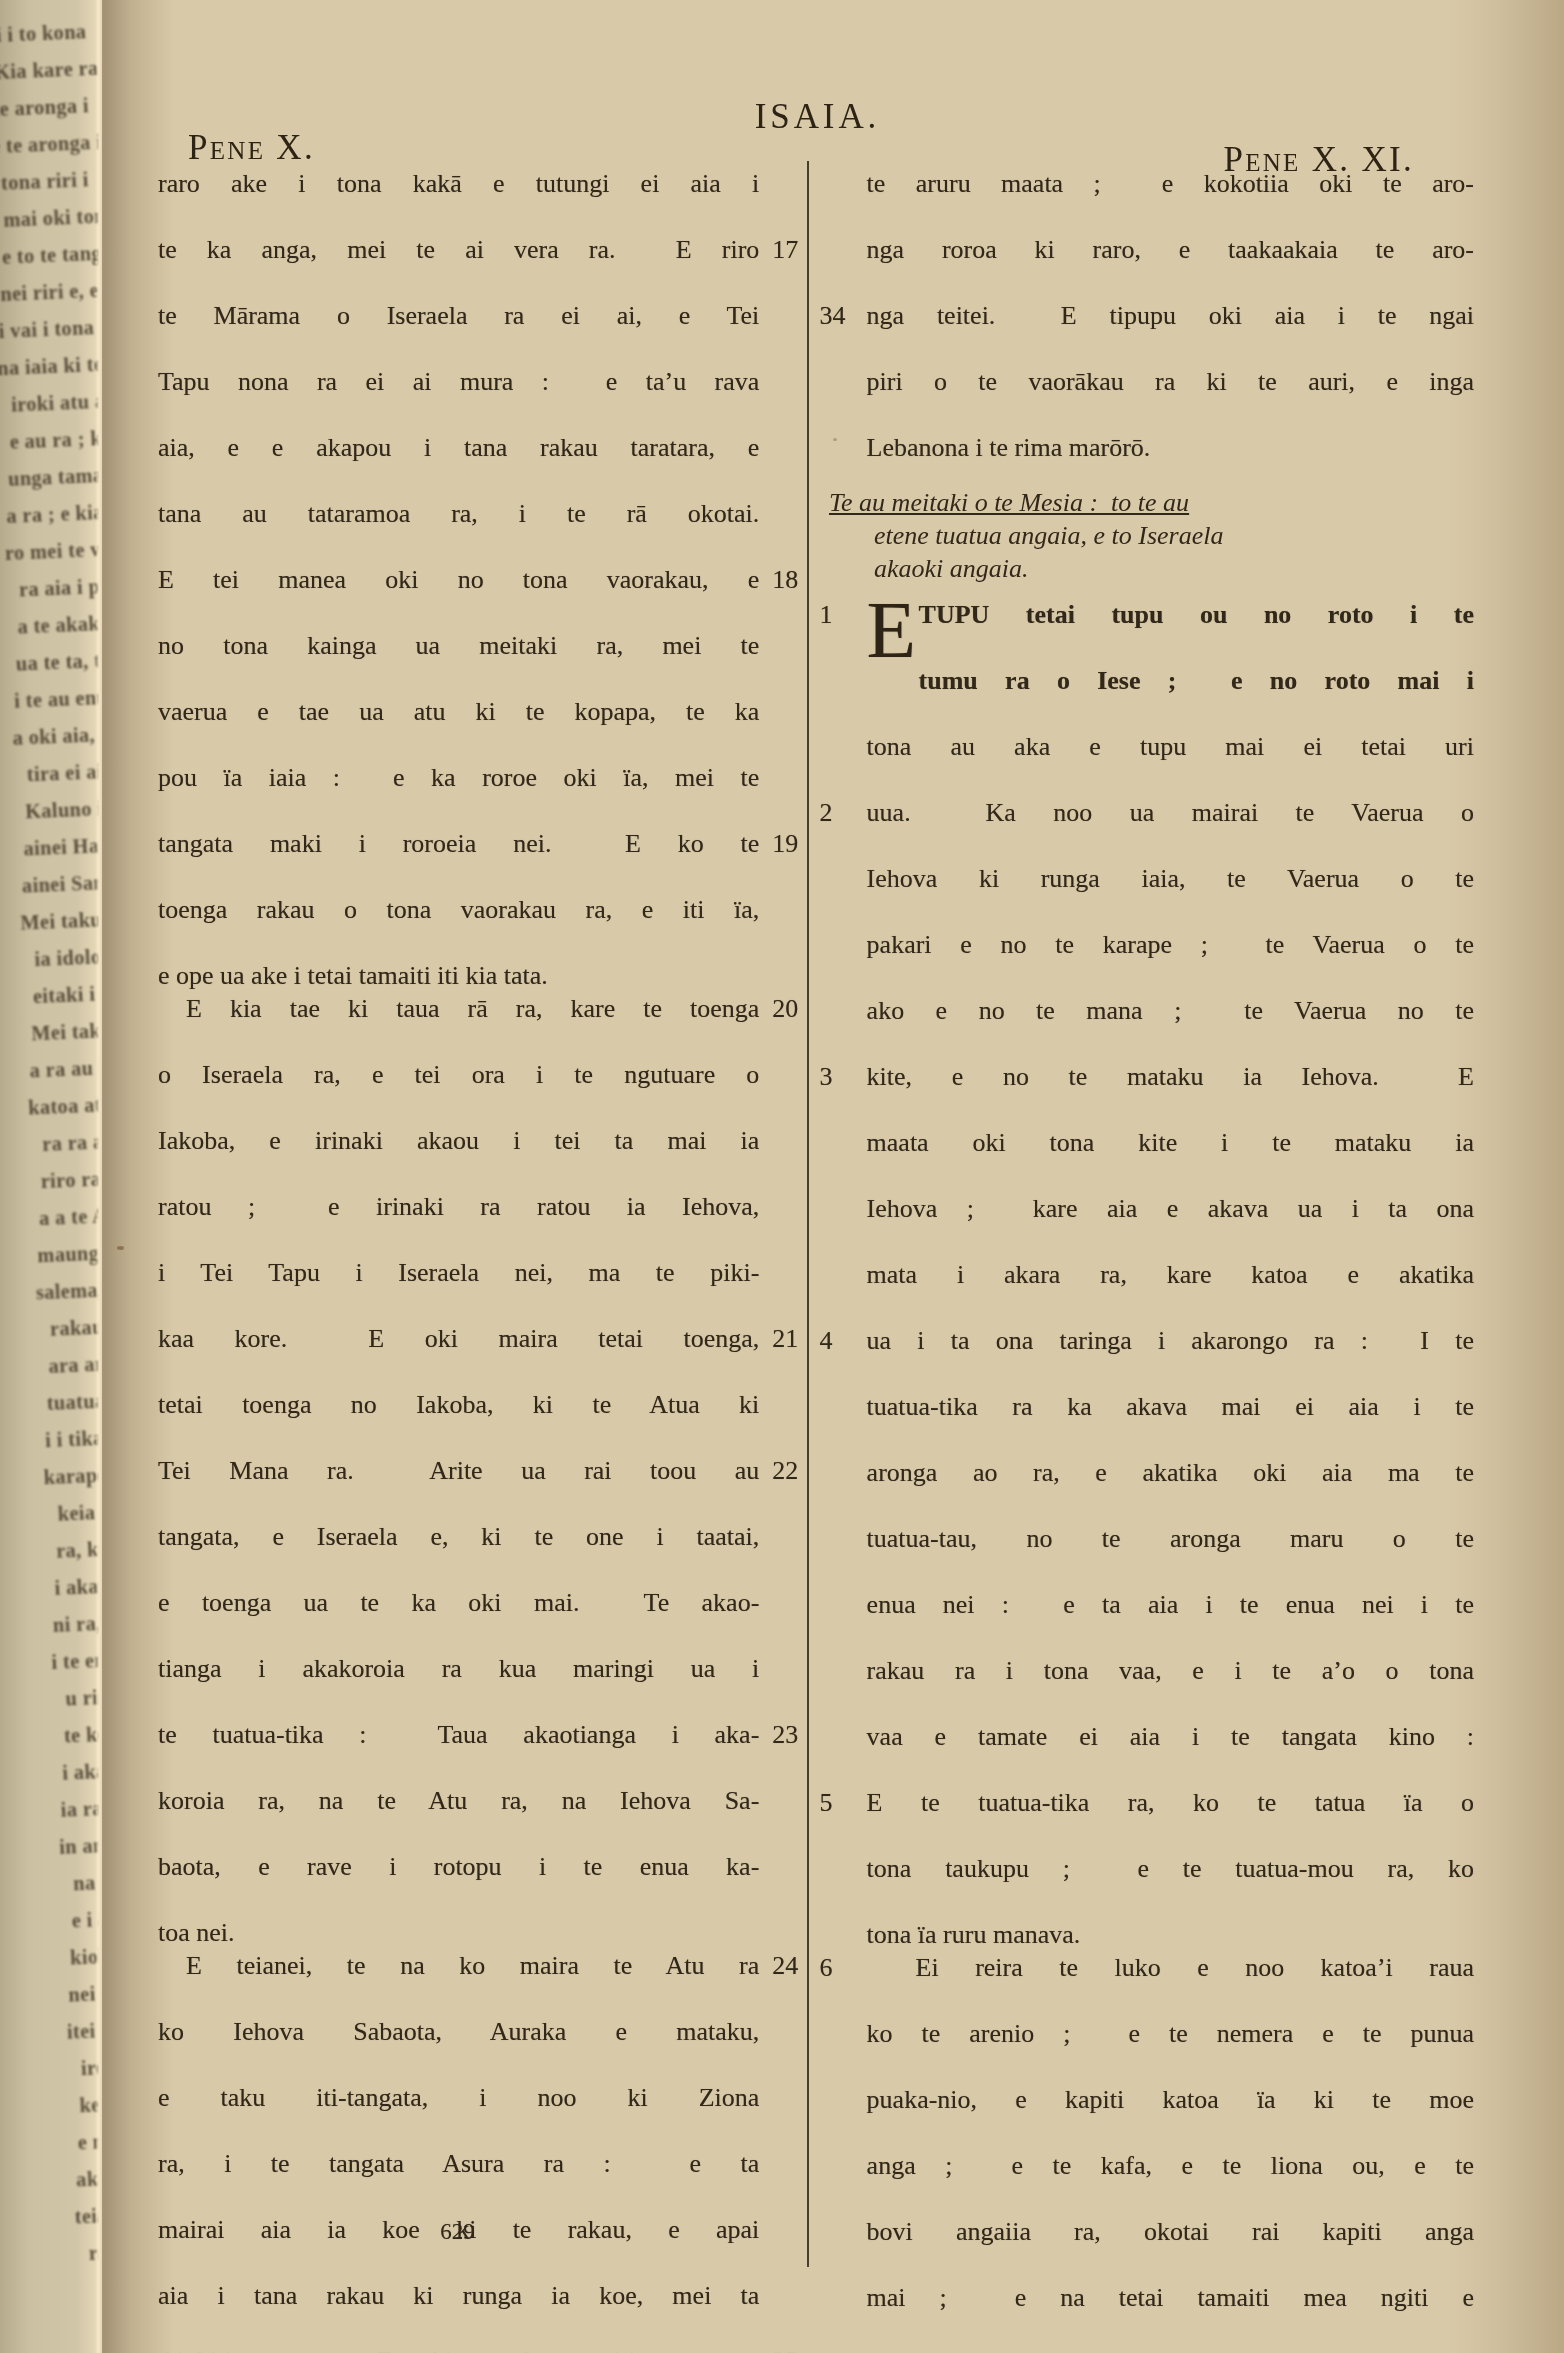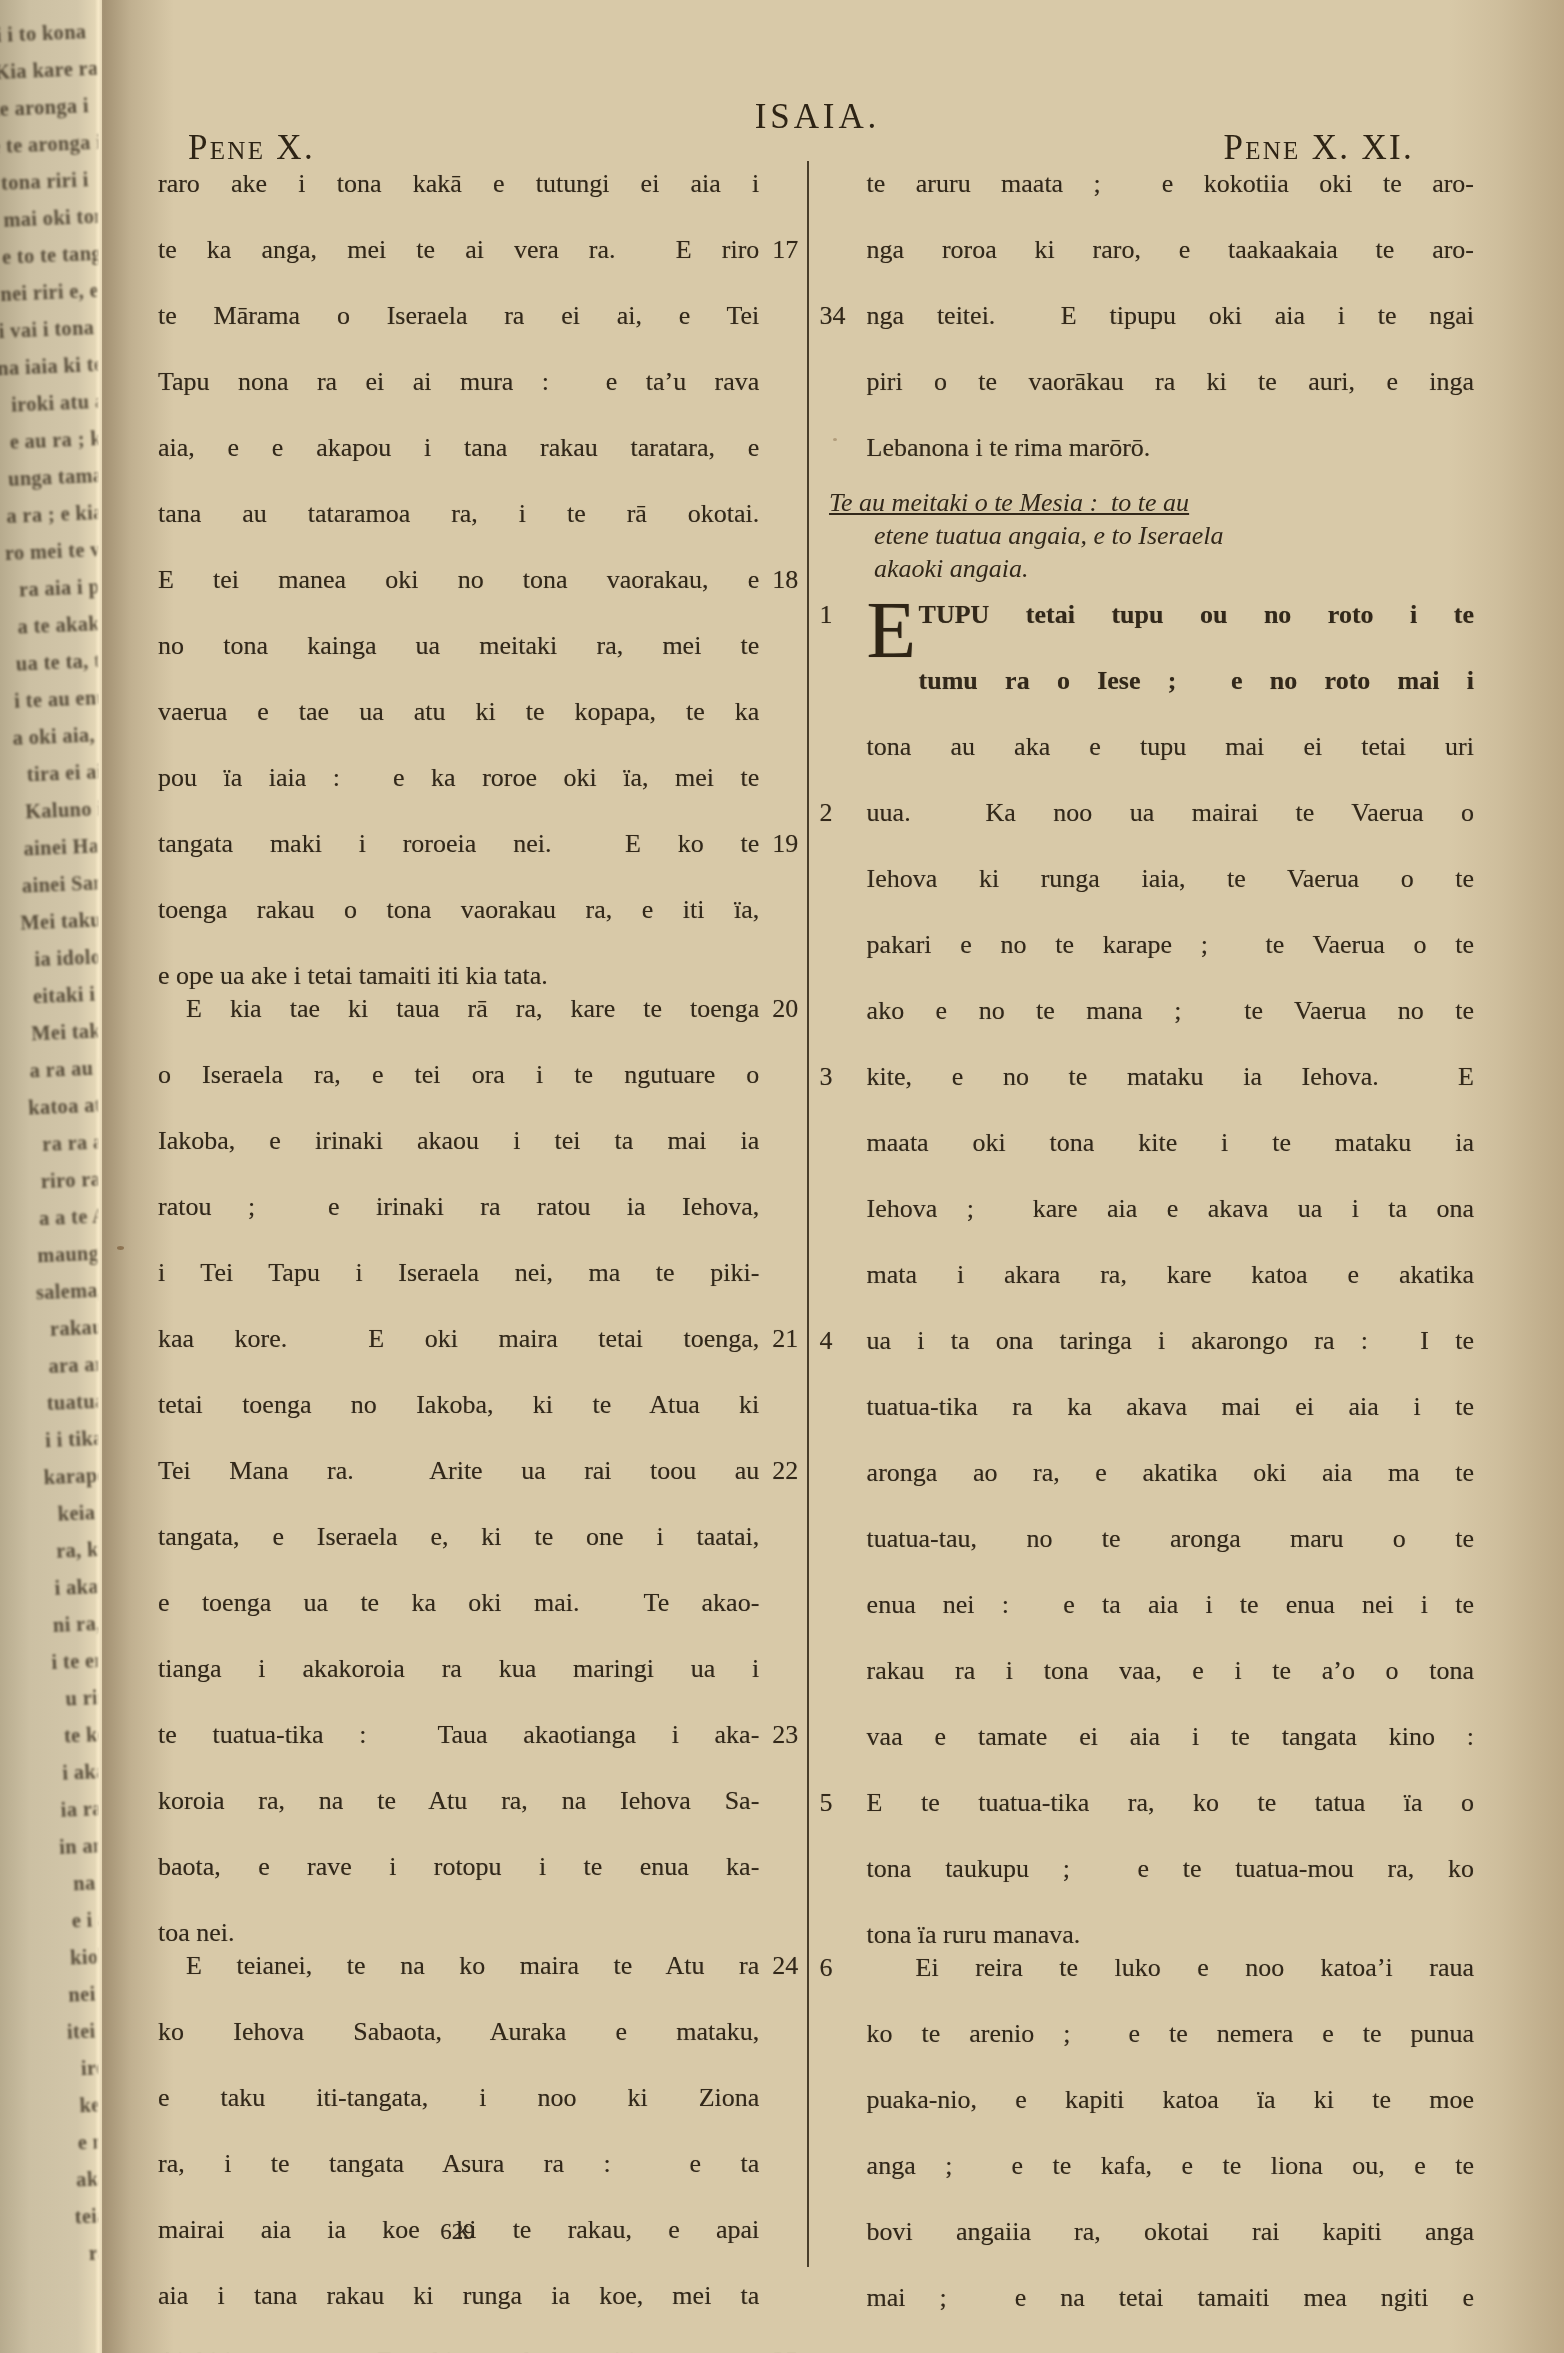--- a/index.html
+++ b/index.html
@@ -24,21 +24,21 @@
   #gutter-shadow{position:absolute;left:102px;top:0;width:72px;height:2354px;
     background:linear-gradient(90deg,rgba(84,63,36,.42),rgba(84,63,36,.18) 40%,rgba(84,63,36,0));}
   #right-edge-shade{position:absolute;right:0;top:0;width:117px;height:2354px;
     background:linear-gradient(270deg,rgba(118,90,52,.30),rgba(118,90,52,.10) 55%,rgba(118,90,52,0));}
   .speck{position:absolute;border-radius:50%;background:#6b4a28;opacity:.55;}
   
   #runhead{position:absolute;left:158px;top:100px;width:1319px;height:49px;font-size:35px;letter-spacing:2.3px;color:#2e2415;}
   .smallcaps{font-variant:small-caps;margin-top:28px;}
   #rh-left{position:absolute;left:30px;top:0;}
   #rh-center{position:absolute;left:0;width:100%;text-align:center;top:-3.1px;letter-spacing:3.9px;}
-  #rh-right{position:absolute;right:63px;top:0;text-align:right;}
+  #rh-right{position:absolute;right:63px;top:12px;text-align:right;}
   
   #col-divider{position:absolute;left:807px;top:161px;width:2.3px;height:2106px;background:rgba(42,32,16,.82);}
   .col{position:absolute;top:167px;font-size:26px;line-height:33px;}
   #left-col{left:158px;width:645px;}
   #right-col{left:818px;width:656px;}
   .bl{display:flex;align-items:baseline;}
   .txt{flex:1 1 auto;min-width:0;text-align:justify;text-shadow:0 0 0.8px rgba(48,39,26,.4);}
   .txt.j::after{content:"";display:inline-block;width:100%;height:0;}
   .txt.ind1{text-indent:28px;}
   .txt.ind2{text-indent:49px;}

